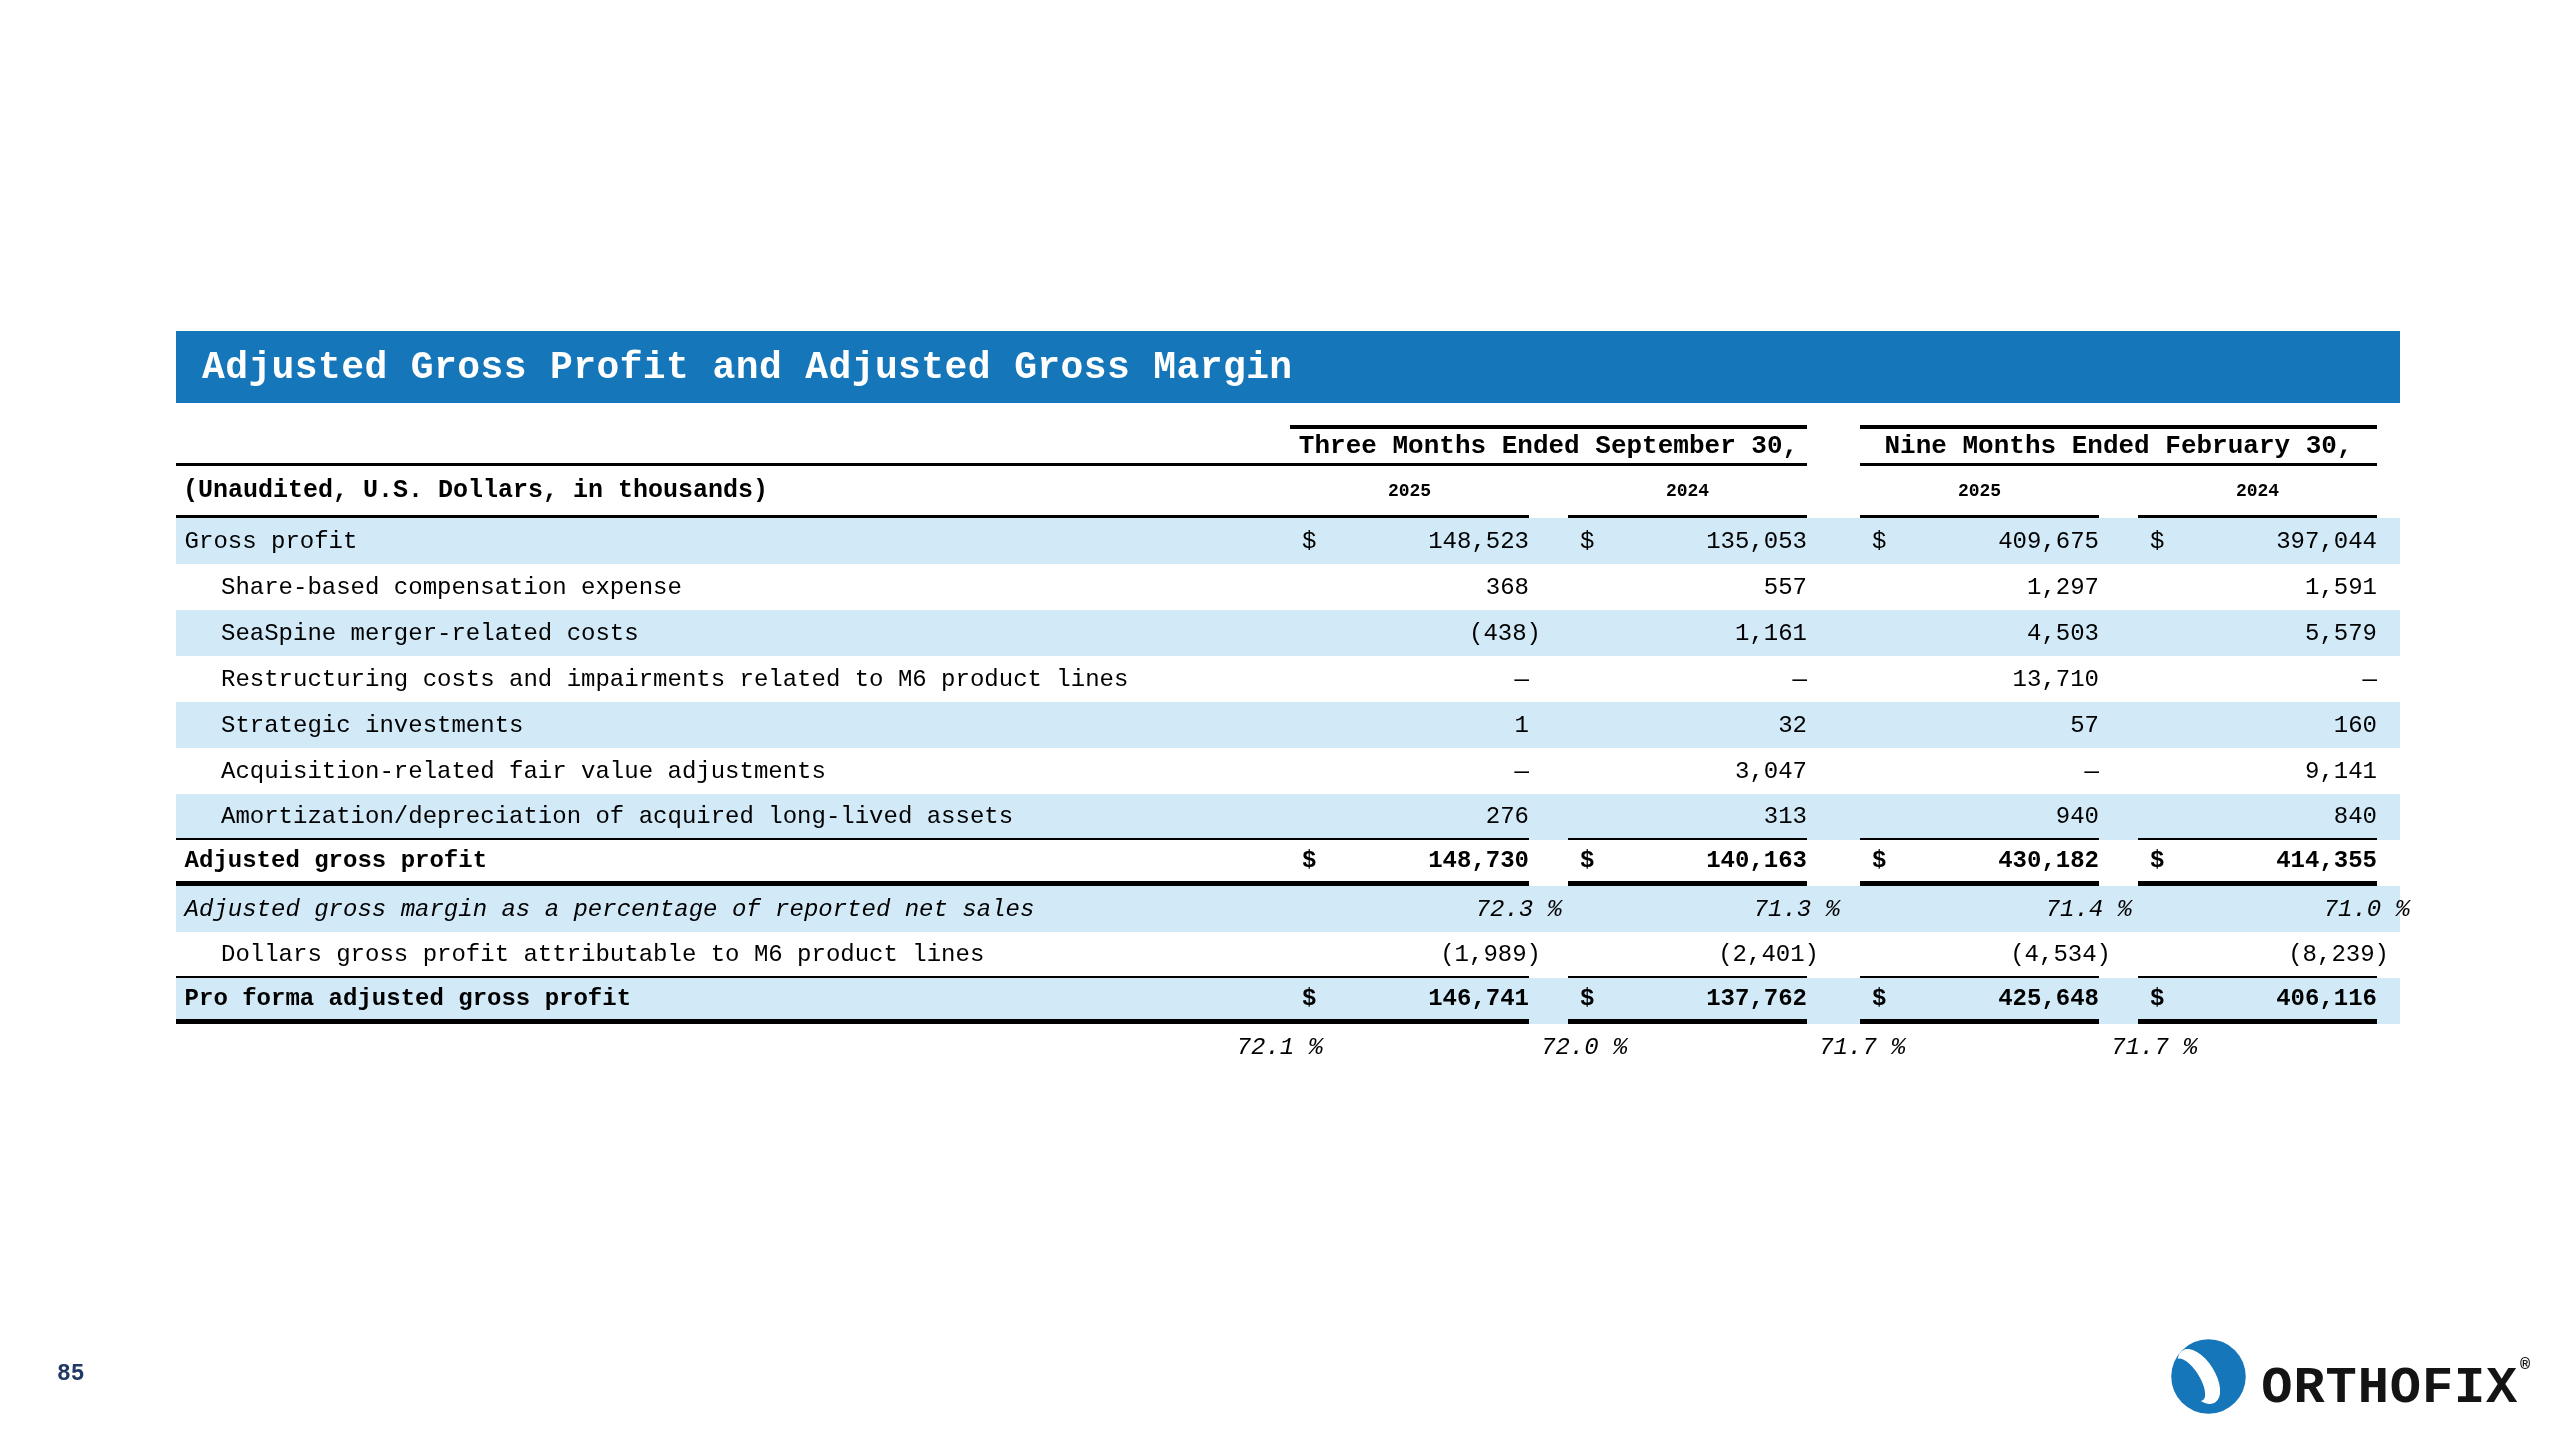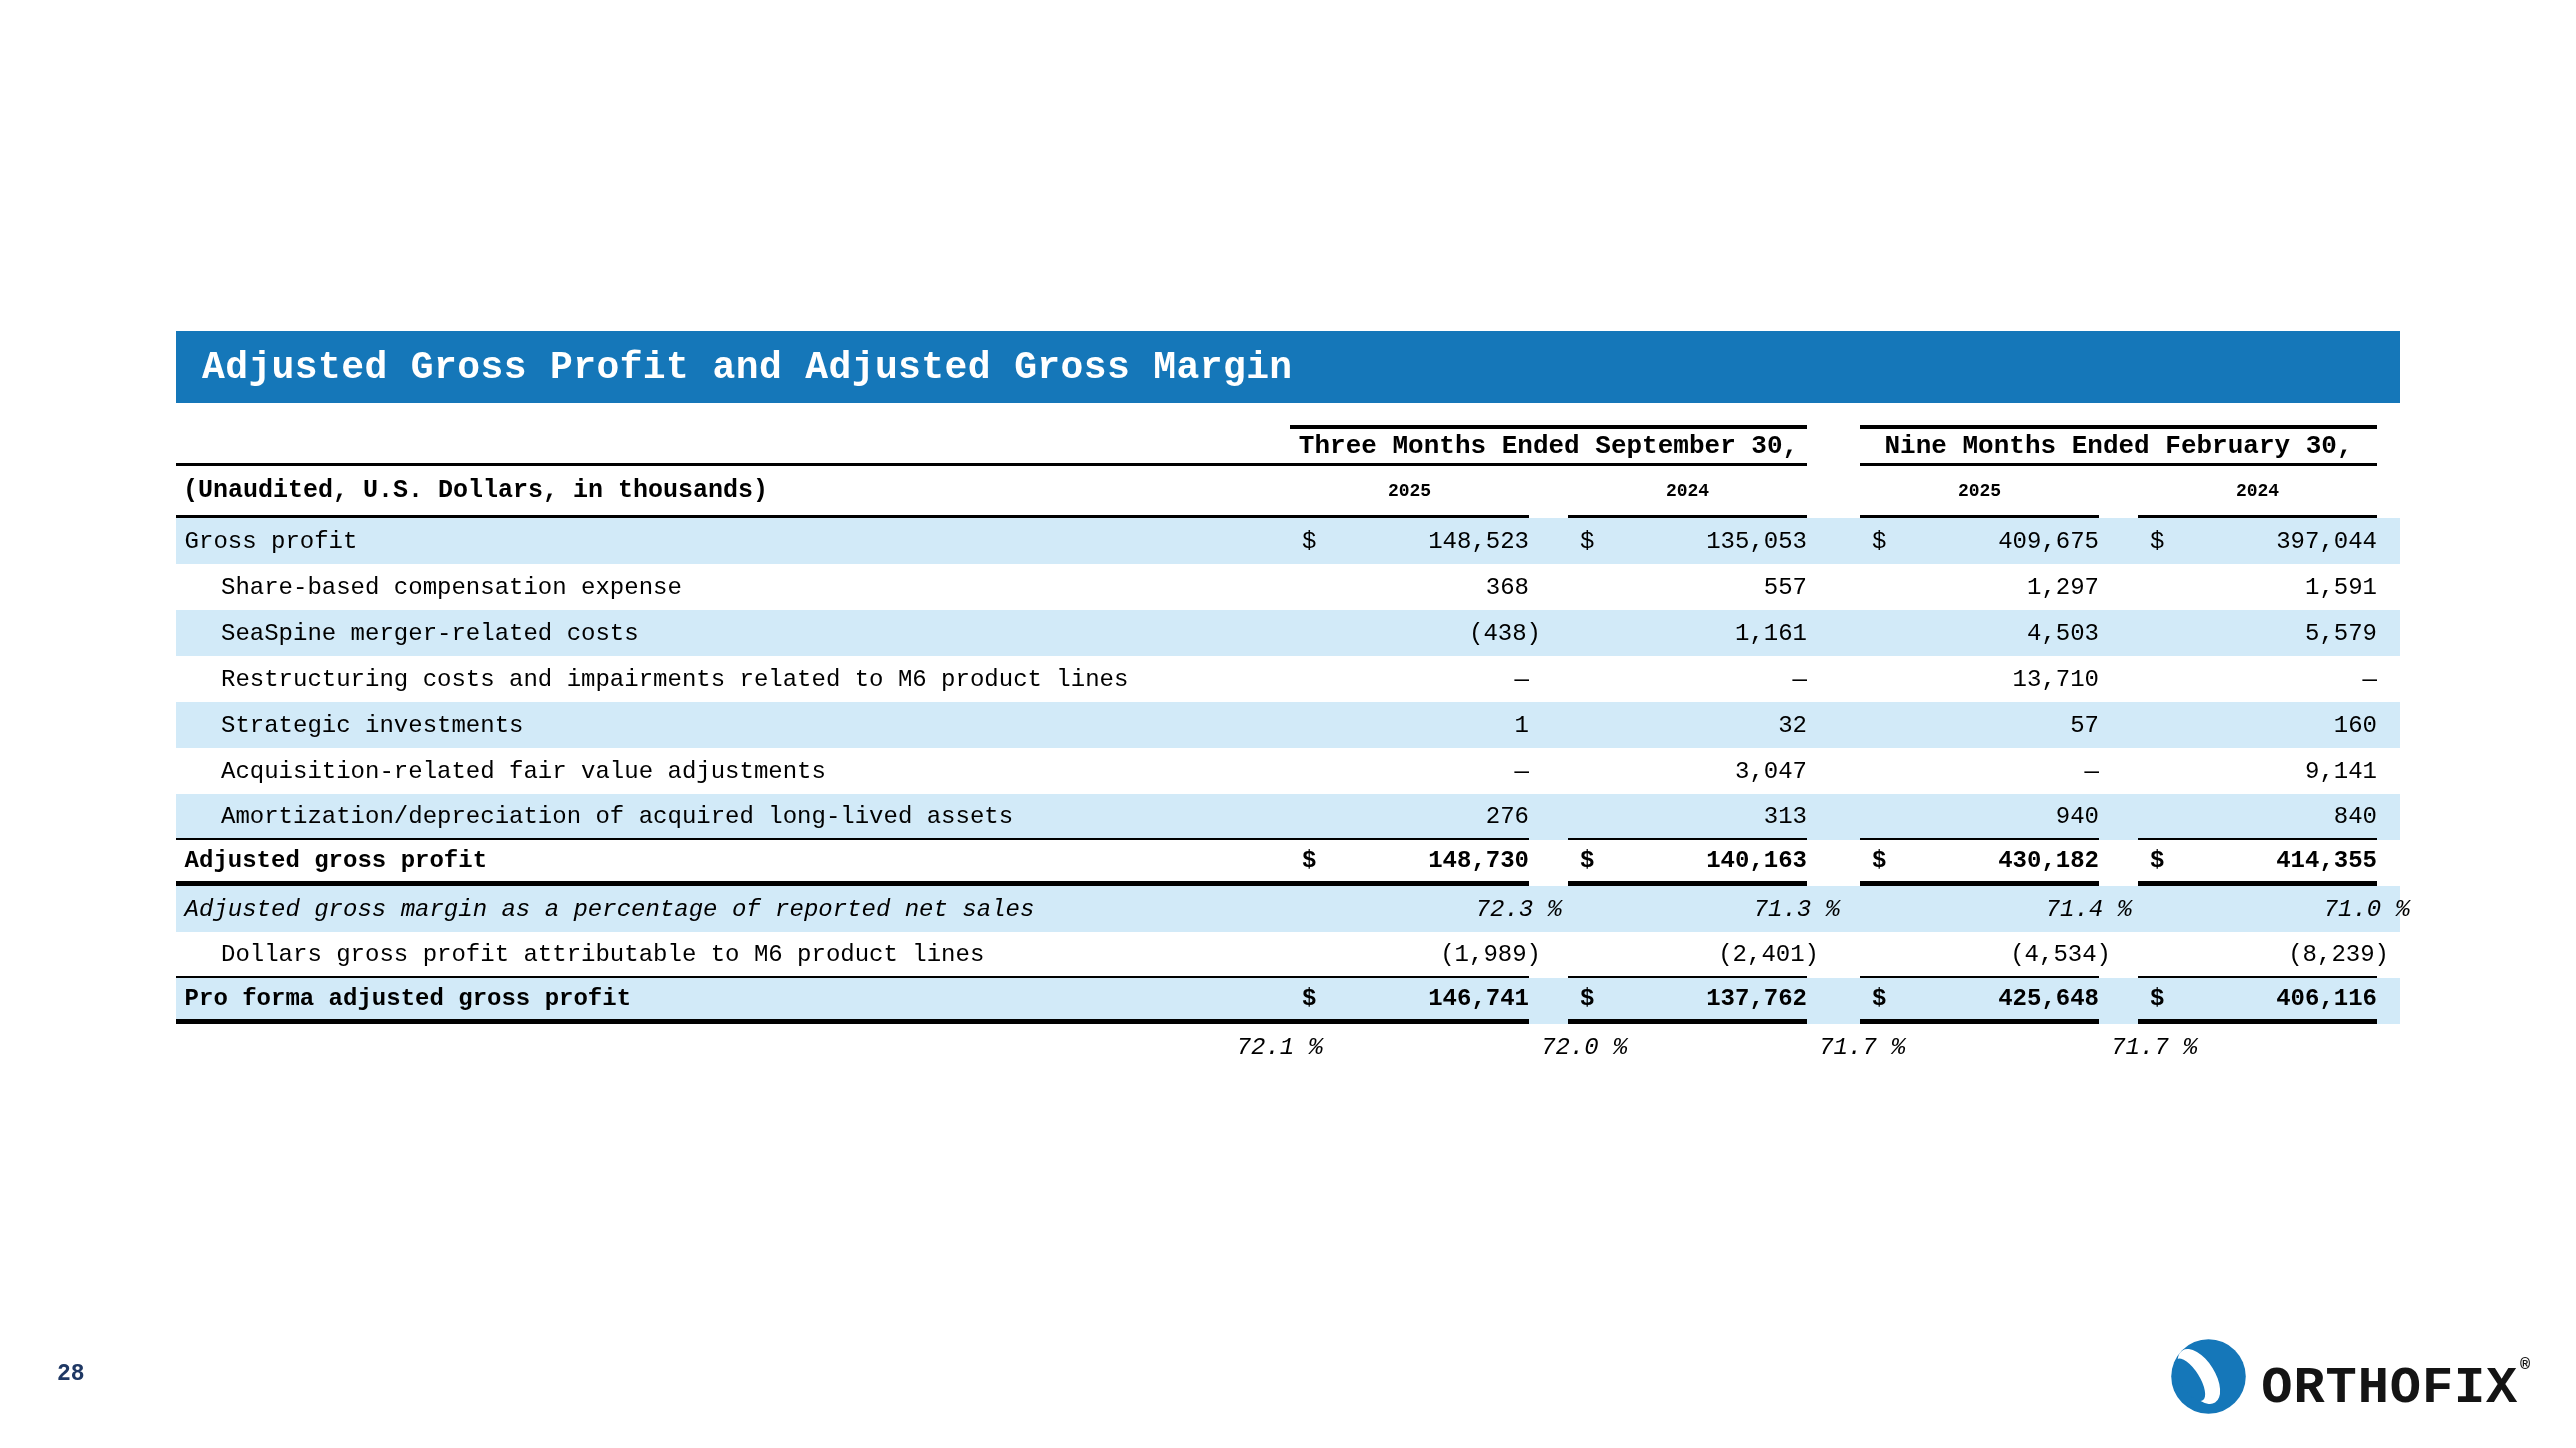--- a/index.html
+++ b/index.html
@@ -383,21 +383,21 @@
         </div>
       <div class="gap"></div>
       <div class="cell num">
           <span class="cur"></span>
           <span class="val">71.7 %</span>
         </div>
     </div>
 
   </div>
 
-  <div class="page-num">28</div>
+  <div class="page-num">85</div>
 
   <div class="logo">
     <svg class="mark" viewBox="0 0 100 100">
       <circle cx="50" cy="50" r="46" fill="#1577b9"></circle>
       <ellipse cx="38" cy="50" rx="20" ry="38" fill="#ffffff" transform="rotate(-32 38 50)"></ellipse>
       <ellipse cx="27" cy="54" rx="12" ry="30" fill="#1577b9" transform="rotate(-32 27 54)"></ellipse>
     </svg>
     <div class="word"><span>ORTHOFIX</span><span class="reg">®</span></div>
   </div>
 

